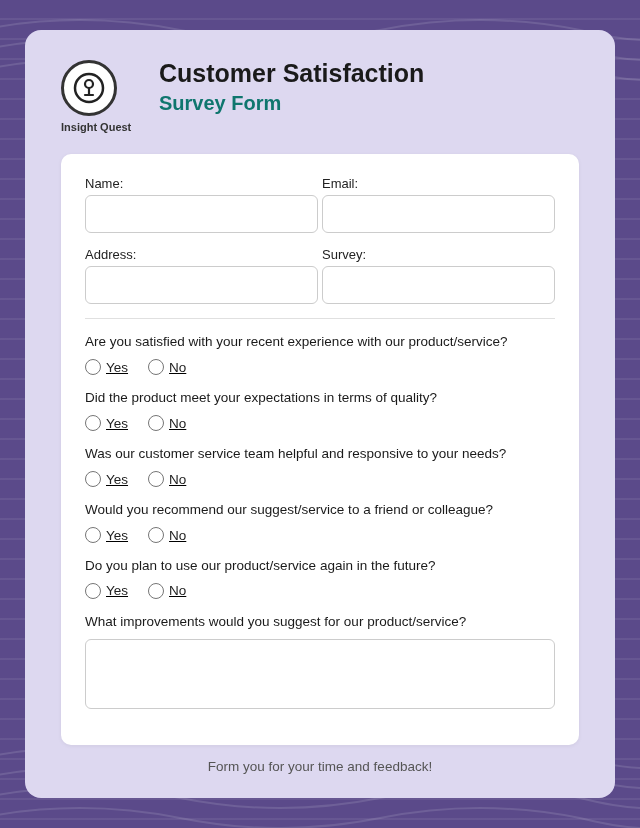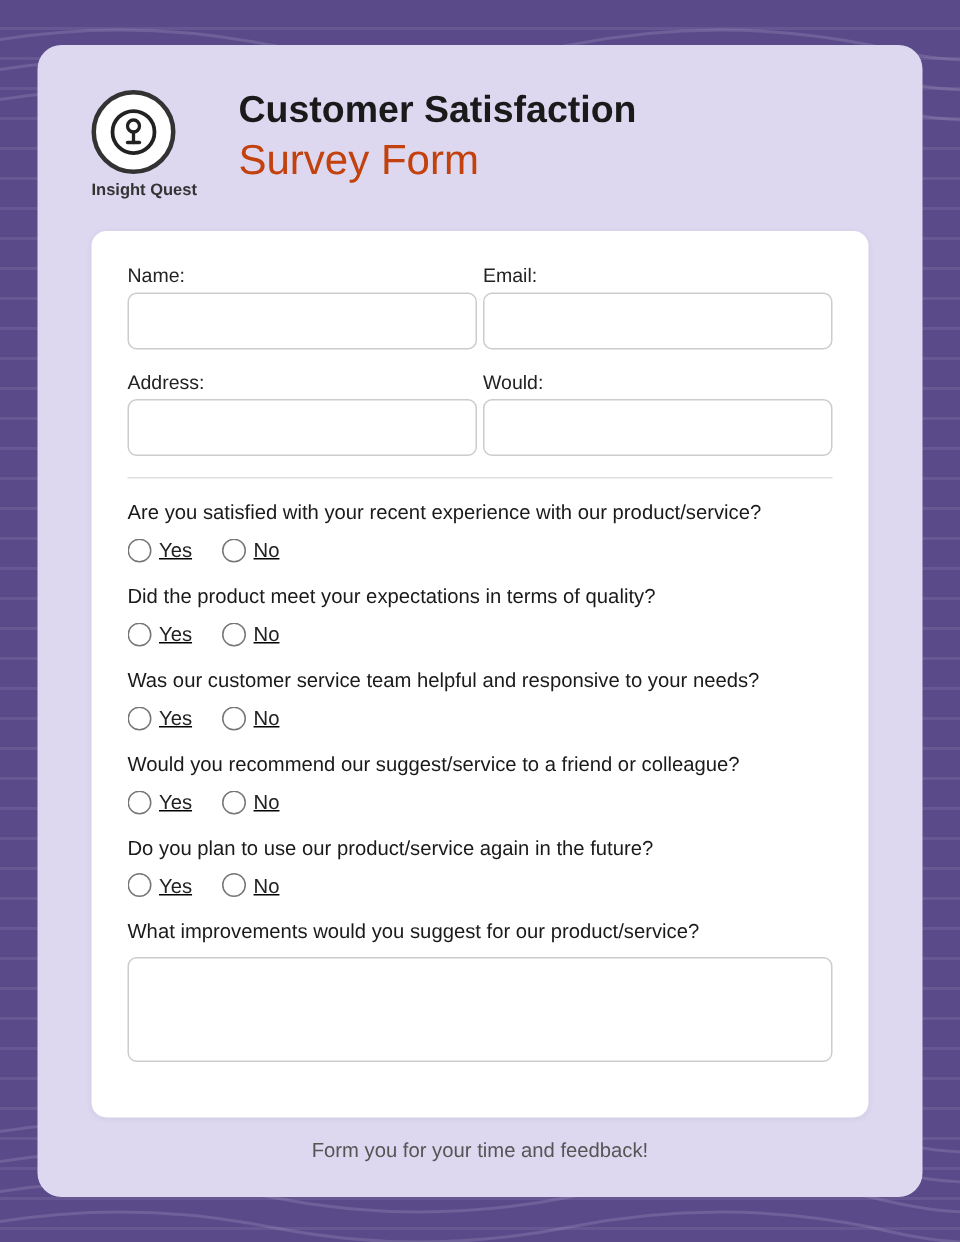--- a/index.html
+++ b/index.html
@@ -97,23 +97,23 @@
 
     .main-title {
       font-size: 25px;
       font-weight: 900;
       color: #1a1a1a;
       line-height: 1.1;
       margin-bottom: 4px;
     }
 
     .sub-title {
-      font-size: 28px;
-      font-weight: 400;
-      color: #c2410c;
+      font-size: 20px;
+      font-weight: 700;
+      color: #0f766e;
     }
 
     .form-card {
       background: #fff;
       border-radius: 10px;
       padding: 22px 24px 18px 24px;
       box-shadow: 0 1px 4px rgba(0,0,0,0.06);
     }
 
     .field-row {
@@ -263,21 +263,21 @@
         <input class="field-input" type="email" style="">
       </div>
     </div>
 
     <div class="field-row">
       <div class="field-group">
         <label class="field-label">Address:</label>
         <input class="field-input" type="text" style="">
       </div>
       <div class="field-group">
-        <label class="field-label">Would:</label>
+        <label class="field-label">Survey:</label>
         <input class="field-input" type="tel" style="">
       </div>
     </div>
 
     <div class="divider"></div>
 
     <div class="question-block">
       <div class="question-text">Are you satisfied with your recent experience with our product/service?</div>
       <div class="radio-group">
         <label class="radio-option">

